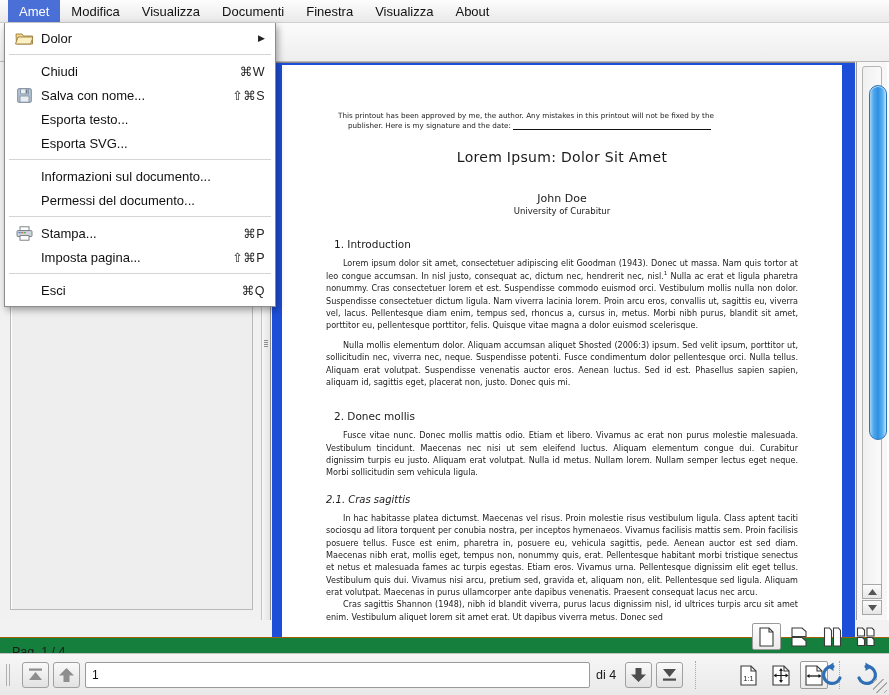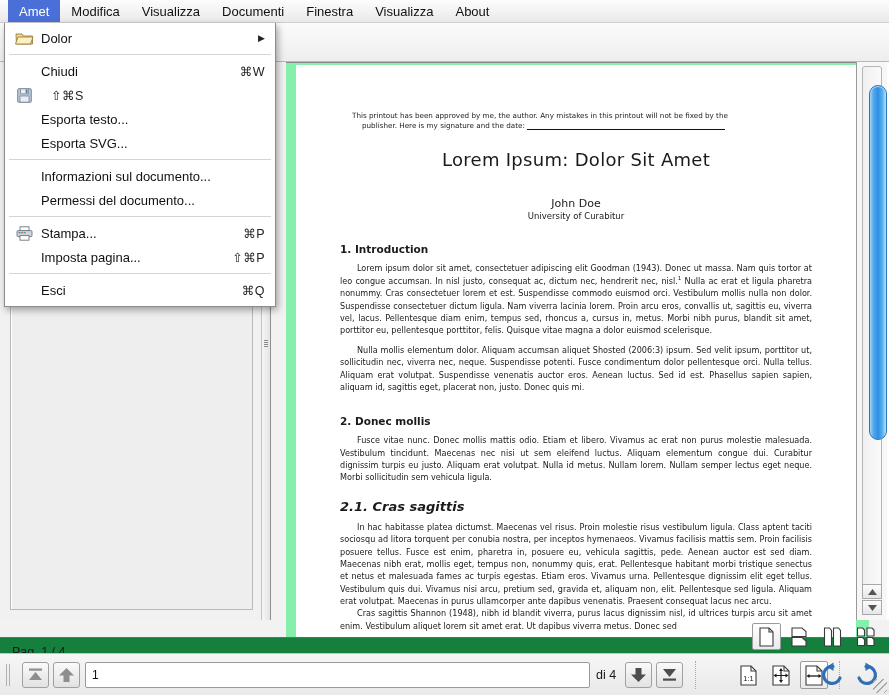--- a/index.html
+++ b/index.html
@@ -124,23 +124,23 @@
   }
   .splitter-grip {
     position: absolute; left: 2px; top: 278px;
     width: 4px; height: 7px;
     background:
       repeating-linear-gradient(to bottom, #8c8c8c 0 1px, transparent 1px 2px);
   }
 
   
   .docview {
-    position: absolute; left: 286px; top: 62px;
+    position: absolute; left: 272px; top: 62px;
     width: 583px; height: 628px;
-    background: #86efac;
+    background: #1d4ed8;
     border-top: 1px solid #8a8a8a;
     overflow: hidden;
   }
   .page {
     position: absolute;
     left: 10px; top: 2px;
     width: 560px; height: 720px;
     background: #ffffff;
     padding: 38px 44px 0 44px;
     color: #1a1a1a;
@@ -154,45 +154,45 @@
   }
   .stamp .rule {
     display: inline-block;
     width: 198px;
     border-bottom: 1px solid #111;
     vertical-align: -2px;
     margin-left: 2px;
   }
   .doc-title {
     text-align: center;
-    font-size: 18px;
+    font-size: 14px;
     font-weight: 400;
     letter-spacing: 0.3px;
     margin: 17px 0 0 0;
   }
   .doc-author {
     text-align: center;
     font-size: 11px;
     margin-top: 27px;
   }
   .doc-affil {
     text-align: center;
     font-size: 8.5px;
     margin-top: 1px;
   }
   .sec-h {
     font-size: 10.5px;
-    margin: 22px 0 0 0;
-    font-weight: 700;
+    margin: 22px 0 0 8px;
+    font-weight: 400;
   }
   .subsec-h {
-    font-size: 13px;
+    font-size: 10px;
     font-style: italic;
     margin: 15px 0 0 0;
-    font-weight: 700;
+    font-weight: 400;
   }
   .para {
     font-size: 8.1px;
     line-height: 1.53;
     text-align: justify;
     text-indent: 17px;
     margin: 7px 0 0 0;
   }
   .para.tight { margin-top: 0; }
   .para sup { font-size: 5.6px; vertical-align: super; }
@@ -622,20 +622,21 @@
 
     <div class="dd-item">
       <span class="dd-icon">
         <svg width="15" height="15" viewBox="0 0 15 15">
           <rect x="0.7" y="0.7" width="13.6" height="13.6" rx="1" fill="#b7c7d8" stroke="#7c8b9b" stroke-width="1"></rect>
           <rect x="3.6" y="0.9" width="7.8" height="5" fill="#e9eef3" stroke="#7c8b9b" stroke-width="0.8"></rect>
           <rect x="8.6" y="1.4" width="2" height="4" fill="#6c7d8e"></rect>
           <rect x="3" y="8" width="9" height="6.1" fill="#e9eef3" stroke="#7c8b9b" stroke-width="0.8"></rect>
         </svg>
       </span>
+      <span class="dd-label">Salva con nome...</span>
       <span class="dd-accel">⇧⌘S</span>
     </div>
 
     <div class="dd-item">
       <span class="dd-icon"></span>
       <span class="dd-label">Esporta testo...</span>
       <span class="dd-accel"></span>
     </div>
 
     <div class="dd-item">

